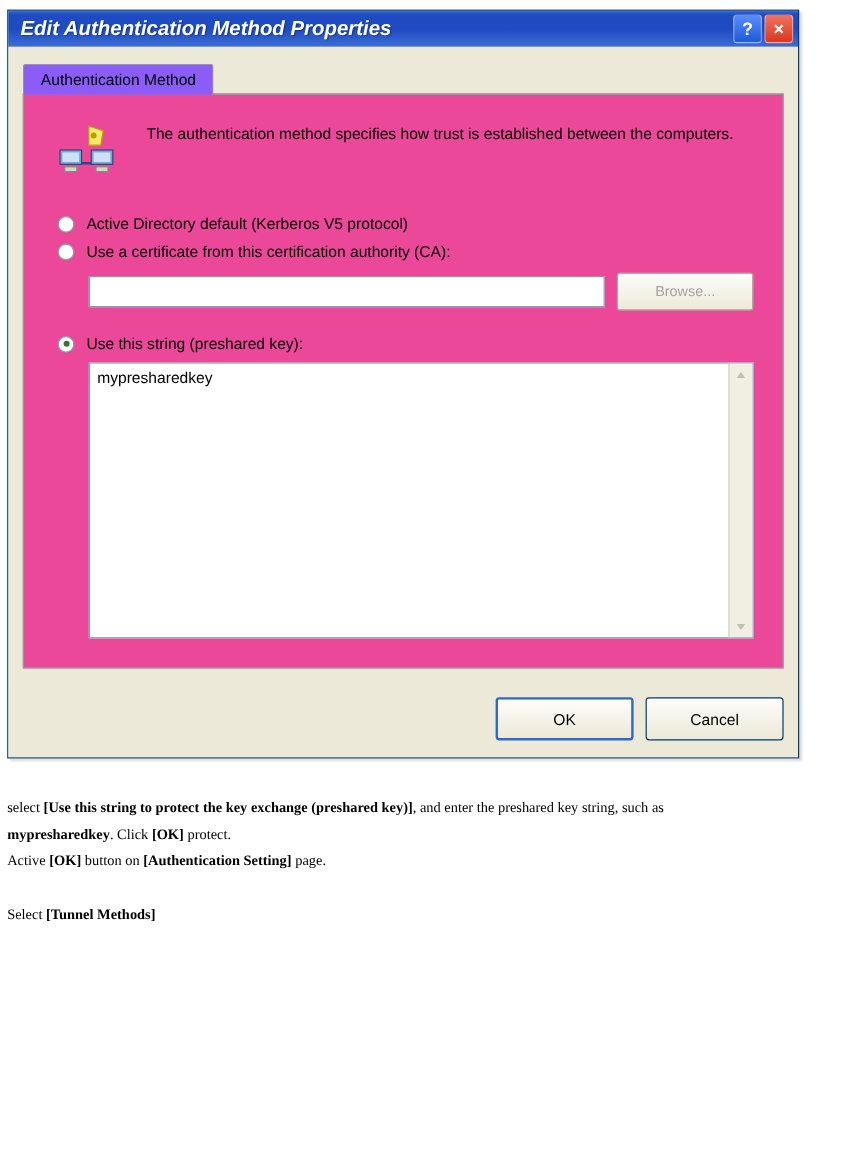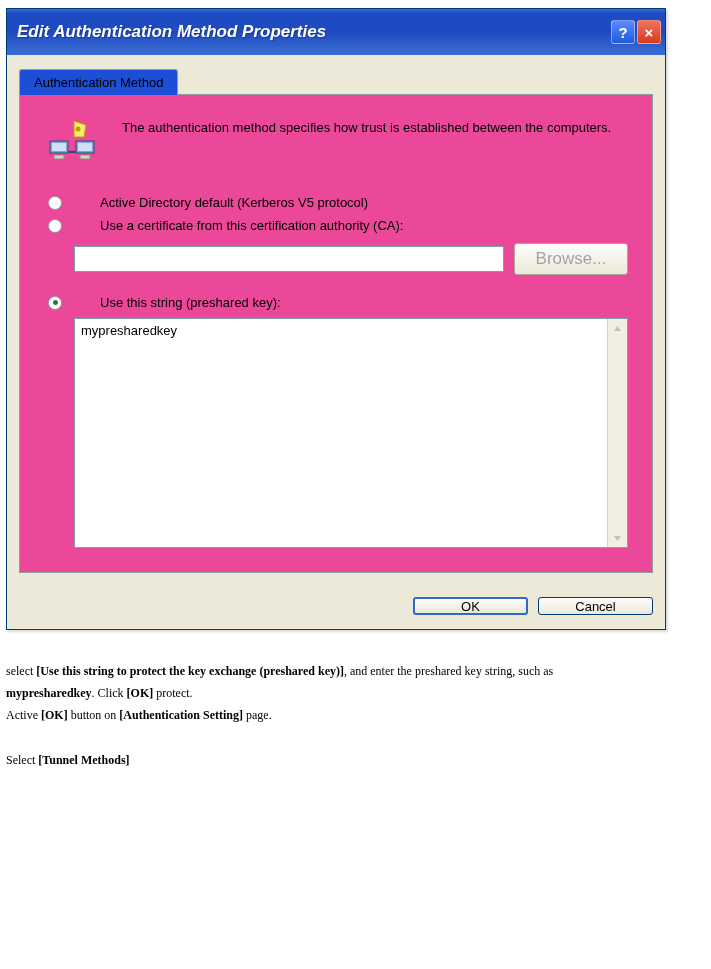--- a/index.html
+++ b/index.html
@@ -10,21 +10,21 @@
       width: 711px;
     }
     .dialog {
       width: 660px;
       margin: 8px 0 0 6px;
       background: #ece9d8;
       border: 1px solid #003c74;
       box-shadow: 2px 2px 2px rgba(0,0,0,0.15);
     }
     .titlebar {
-      height: 46px;
+      height: 30px;
       background: linear-gradient(to bottom, #3b6ed5 0%, #1e4bc1 10%, #1e4bc1 50%, #3b6ed5 100%);
       display: flex;
       align-items: center;
       justify-content: space-between;
       padding: 0 4px 0 10px;
     }
     .titlebar-text {
       color: #fff;
       font-weight: bold;
       font-style: italic;
@@ -45,21 +45,21 @@
     .body-area {
       padding: 14px 12px 12px 12px;
       background: #ece9d8;
     }
     .tabstrip {
       display: flex;
       align-items: flex-end;
       margin-bottom: -1px;
     }
     .tab {
-      background: #1d4ed8;
+      background: #8b5cf6;
       border: 1px solid #919b9c;
       border-bottom: none;
       border-radius: 3px 3px 0 0;
       padding: 5px 14px;
       font-size: 13px;
       position: relative;
       z-index: 2;
     }
     .tabline {
       flex: 1;
@@ -91,33 +91,33 @@
       width: 14px; height: 14px; border-radius: 50%;
       border: 1px solid #919b9c;
       background: #fff;
       display: flex; align-items: center; justify-content: center;
     }
     .radio.selected::after {
       content: '';
       width: 5px; height: 5px; border-radius: 50%;
       background: #3d703d;
     }
-    .radio-label { font-size: 13px; margin-left: 28px; }
+    .radio-label { font-size: 13px; }
 
     .cert-row { display:flex; gap:10px; margin: 10px 0 20px 30px; align-items:center; }
     .cert-field {
       flex: 1; height: 26px; background: #fff; border: 1px solid #7f9db9;
     }
     .browse-btn {
       width: 114px; height: 32px;
       background: linear-gradient(to bottom, #fdfdfb, #ece9d8);
       border: 1px solid #aca899;
       border-radius: 3px;
       color: #a3a3a3;
-      font-size: 17px;
+      font-size: 12px;
       display:flex; align-items:center; justify-content:center;
     }
 
     .textarea-wrap {
       margin: 8px 0 0 30px;
       display: flex;
       background: #fff;
       border: 1px solid #7f9db9;
       height: 230px;
     }
@@ -136,21 +136,21 @@
     .sbar-track{ flex:1;}
 
     .buttonbar {
       display: flex;
       justify-content: flex-end;
       gap: 10px;
       padding: 12px 12px 14px 12px;
       background: #ece9d8;
     }
     .btn {
-      min-width: 115px; height: 18px;
+      min-width: 115px; height: 36px;
       background: linear-gradient(to bottom, #fdfdfb, #ece9d8);
       border: 1px solid #003c74;
       border-radius: 3px;
       font-size: 13px;
       display:flex; align-items:center; justify-content:center;
     }
     .btn-ok { border: 2px solid #3169c6; }
 
     .doc {
       font-family: "Times New Roman", serif;

